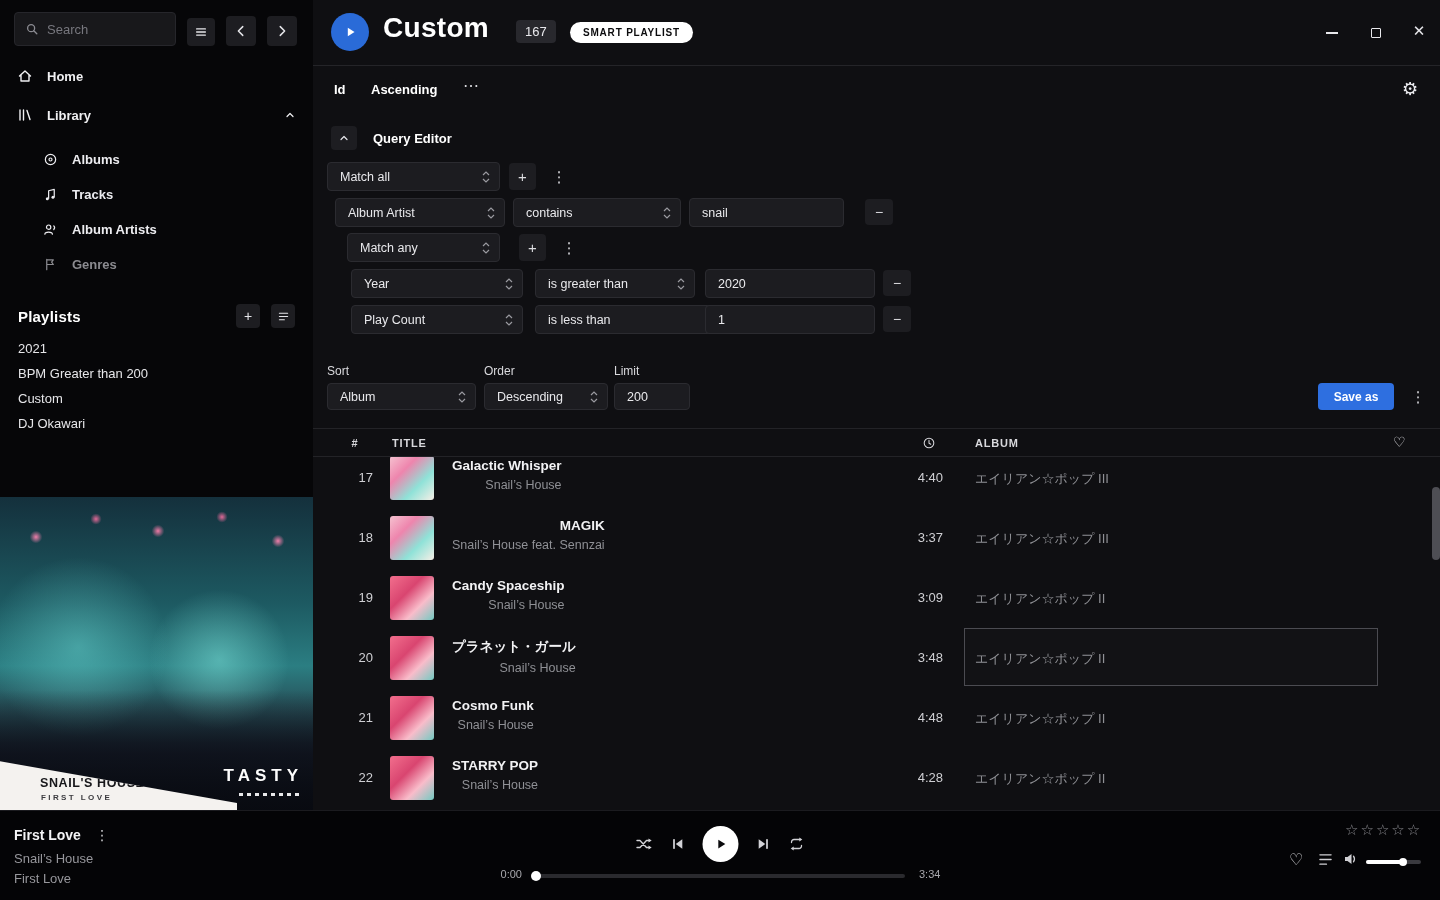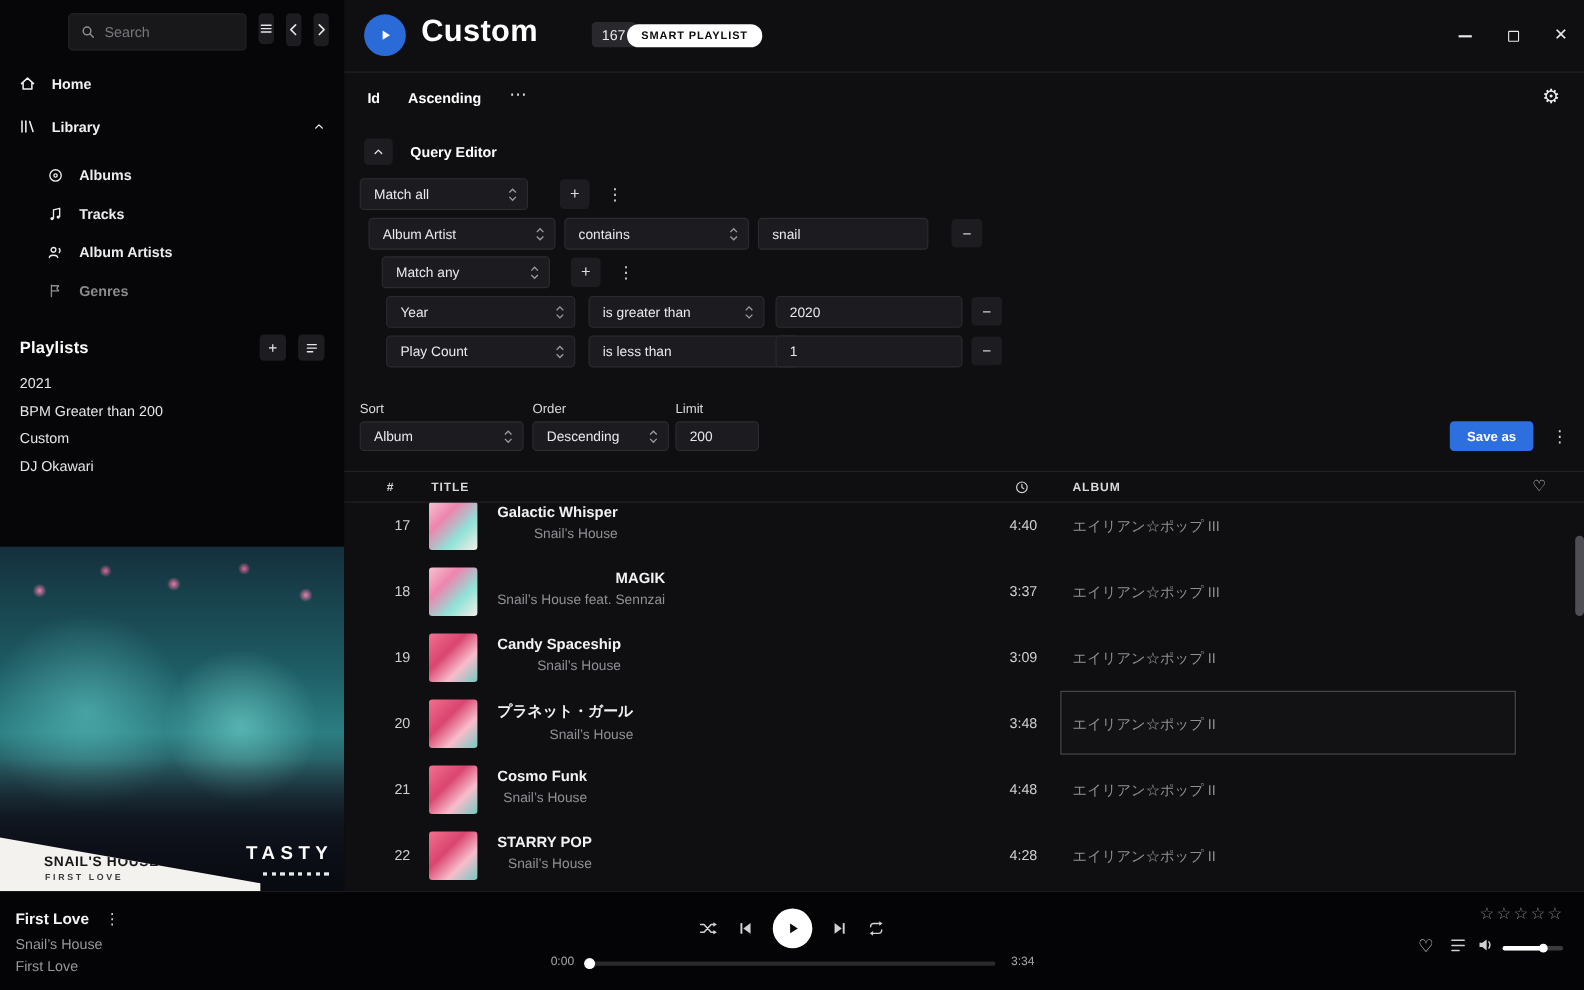--- a/index.html
+++ b/index.html
@@ -7,21 +7,21 @@
   .app {
     position: relative; width: 1440px; height: 900px; overflow: hidden;
     background: #0f0f12; font-family: "Liberation Sans", sans-serif; color: #fff;
   }
   .abs { position: absolute; }
   svg { display: block; }
   button { font-family: inherit; cursor: pointer; }
 
   
   .sidebar { position:absolute; left:0; top:0; width:313px; height:810px; background:#060608; overflow:hidden; }
-  .side-controls { display:flex; align-items:flex-start; gap:11px; padding:12px 14px 0 14px;margin-left:48px; }
+  .side-controls { display:flex; align-items:flex-end; gap:11px; padding:12px 14px 0 14px; }
   .searchbox { display:flex; align-items:center; gap:8px; width:162px; height:34px; background:#18181b; border:1px solid #26262b; border-radius:4px; padding:0 10px; }
   .searchbox input { flex:1; min-width:0; background:transparent; border:none; outline:none; color:#e8e8ec; font-size:13px; font-family:inherit; }
   .searchbox input::placeholder { color:#77777e; }
   .sq-btn { display:flex; align-items:center; justify-content:center; background:#1d1d21; border:none; border-radius:4px; color:#e6e6ea; }
   .menu-btn { width:28px; height:28px; }
   .nav-btn { width:30px; height:30px; }
   .nav { padding-top:14px; }
   .nav-item { display:flex; align-items:center; gap:14px; height:32px; margin:0 0 7px 0; padding:0 17px; font-size:13px; font-weight:700; color:#f0f0f2; cursor:pointer; }
   .nav-item .spacer { flex:1; }
   .sub-list { padding:4px 0 0 0; }
@@ -52,21 +52,21 @@
   .cr-artist { position:absolute; left:40px; top:24px; color:#17171a; font-size:12.5px; font-weight:800; letter-spacing:0.6px; }
   .cr-album  { position:absolute; left:41px; top:41px; color:#3a3a3e; font-size:8px; font-weight:700; letter-spacing:2.4px; }
   .cover-brand { position:absolute; right:10px; bottom:24px; z-index:3; color:#fdfdfd; font-size:17px; font-weight:700; letter-spacing:5px; }
   .cover-brand-sub { position:absolute; right:12px; bottom:14px; z-index:3; width:62px; height:3px;
     background:repeating-linear-gradient(90deg, #e8e8ea 0 4px, transparent 4px 8px); }
 
   
   .main { position:absolute; left:313px; top:0; width:1127px; height:810px; background:#0f0f12; }
   .play-big { left:18px; top:13px; width:38px; height:38px; border-radius:50%; background:#2a6bd8; border:none; display:flex; align-items:center; justify-content:center; }
   .page-title { left:70px; top:12px; font-size:28px; font-weight:800; letter-spacing:0.3px; }
-  .count-badge { left:203px; top:20px; background:#28282d; border-radius:4px; padding:4px 9px; font-size:13px; color:#e8e8ec;margin-left:22px; }
+  .count-badge { left:203px; top:20px; background:#28282d; border-radius:4px; padding:4px 9px; font-size:13px; color:#e8e8ec; }
   .smart-badge { left:257px; top:22px; background:#ffffff; color:#0b0b0d; border-radius:11px; padding:5px 13px; font-size:10px; font-weight:800; letter-spacing:0.8px; }
   .win-btn { background:transparent; border:none; color:#e8e8ec; display:flex; align-items:center; justify-content:center; width:22px; height:22px; }
   .win-min { left:1008px; top:22px; }
   .win-max { left:1052px; top:22px; }
   .win-close { left:1095px; top:20px; font-size:15px; }
   .min-bar { width:12px; height:2px; background:#e8e8ec; }
   .max-box { width:10px; height:10px; border:1.5px solid #e8e8ec; border-radius:1px; }
   .hdr-divider { left:0; right:0; top:65px; height:1px; background:#242428; }
 
   .tb-id  { left:21px; top:82px; font-size:13px; font-weight:700; cursor:pointer; }
@@ -77,21 +77,21 @@
   .qe-collapse { left:18px; top:126px; width:26px; height:24px; background:#1d1d21; border:none; border-radius:4px; color:#e6e6ea; display:flex; align-items:center; justify-content:center; }
   .qe-title { left:60px; top:131px; font-size:13px; font-weight:700; }
 
   .select { position:absolute; display:flex; align-items:center; height:29px; background:#1c1c20; border:1px solid #2b2b30; border-radius:4px; padding:0 9px 0 12px; font-size:12.5px; color:#e9e9ec; cursor:pointer; }
   .select .sel-label { flex:1; white-space:nowrap; overflow:hidden; }
   .tinput { position:absolute; height:29px; background:#1c1c20; border:1px solid #2b2b30; border-radius:4px; padding:0 12px; font-size:12.5px; color:#e9e9ec; font-family:inherit; outline:none; }
   .ghost-btn { position:absolute; width:27px; height:27px; background:#1d1d21; border:none; border-radius:4px; color:#dcdce0; font-size:15px; display:flex; align-items:center; justify-content:center; }
   .kebab-btn { position:absolute; width:20px; height:27px; background:transparent; border:none; color:#d6d6da; font-size:15px; display:flex; align-items:center; justify-content:center; }
   .minus-btn { position:absolute; width:28px; height:26px; background:#1d1d21; border:none; border-radius:4px; color:#dcdce0; font-size:14px; display:flex; align-items:center; justify-content:center; }
 
-  .q-matchall { left:14px; top:162px; width:153px; }
+  .q-matchall { left:14px; top:162px; width:173px; }
   .q-plus1 { left:196px; top:163px; }
   .q-kebab1 { left:236px; top:163px; }
   .q-r1-field { left:22px; top:198px; width:170px; }
   .q-r1-op { left:200px; top:198px; width:168px; }
   .q-r1-val { left:376px; top:198px; width:155px; }
   .q-r1-minus { left:552px; top:199px; }
   .q-matchany { left:34px; top:233px; width:153px; }
   .q-plus2 { left:206px; top:234px; }
   .q-kebab2 { left:246px; top:234px; }
   .q-r2-field { left:38px; top:269px; width:172px; }

